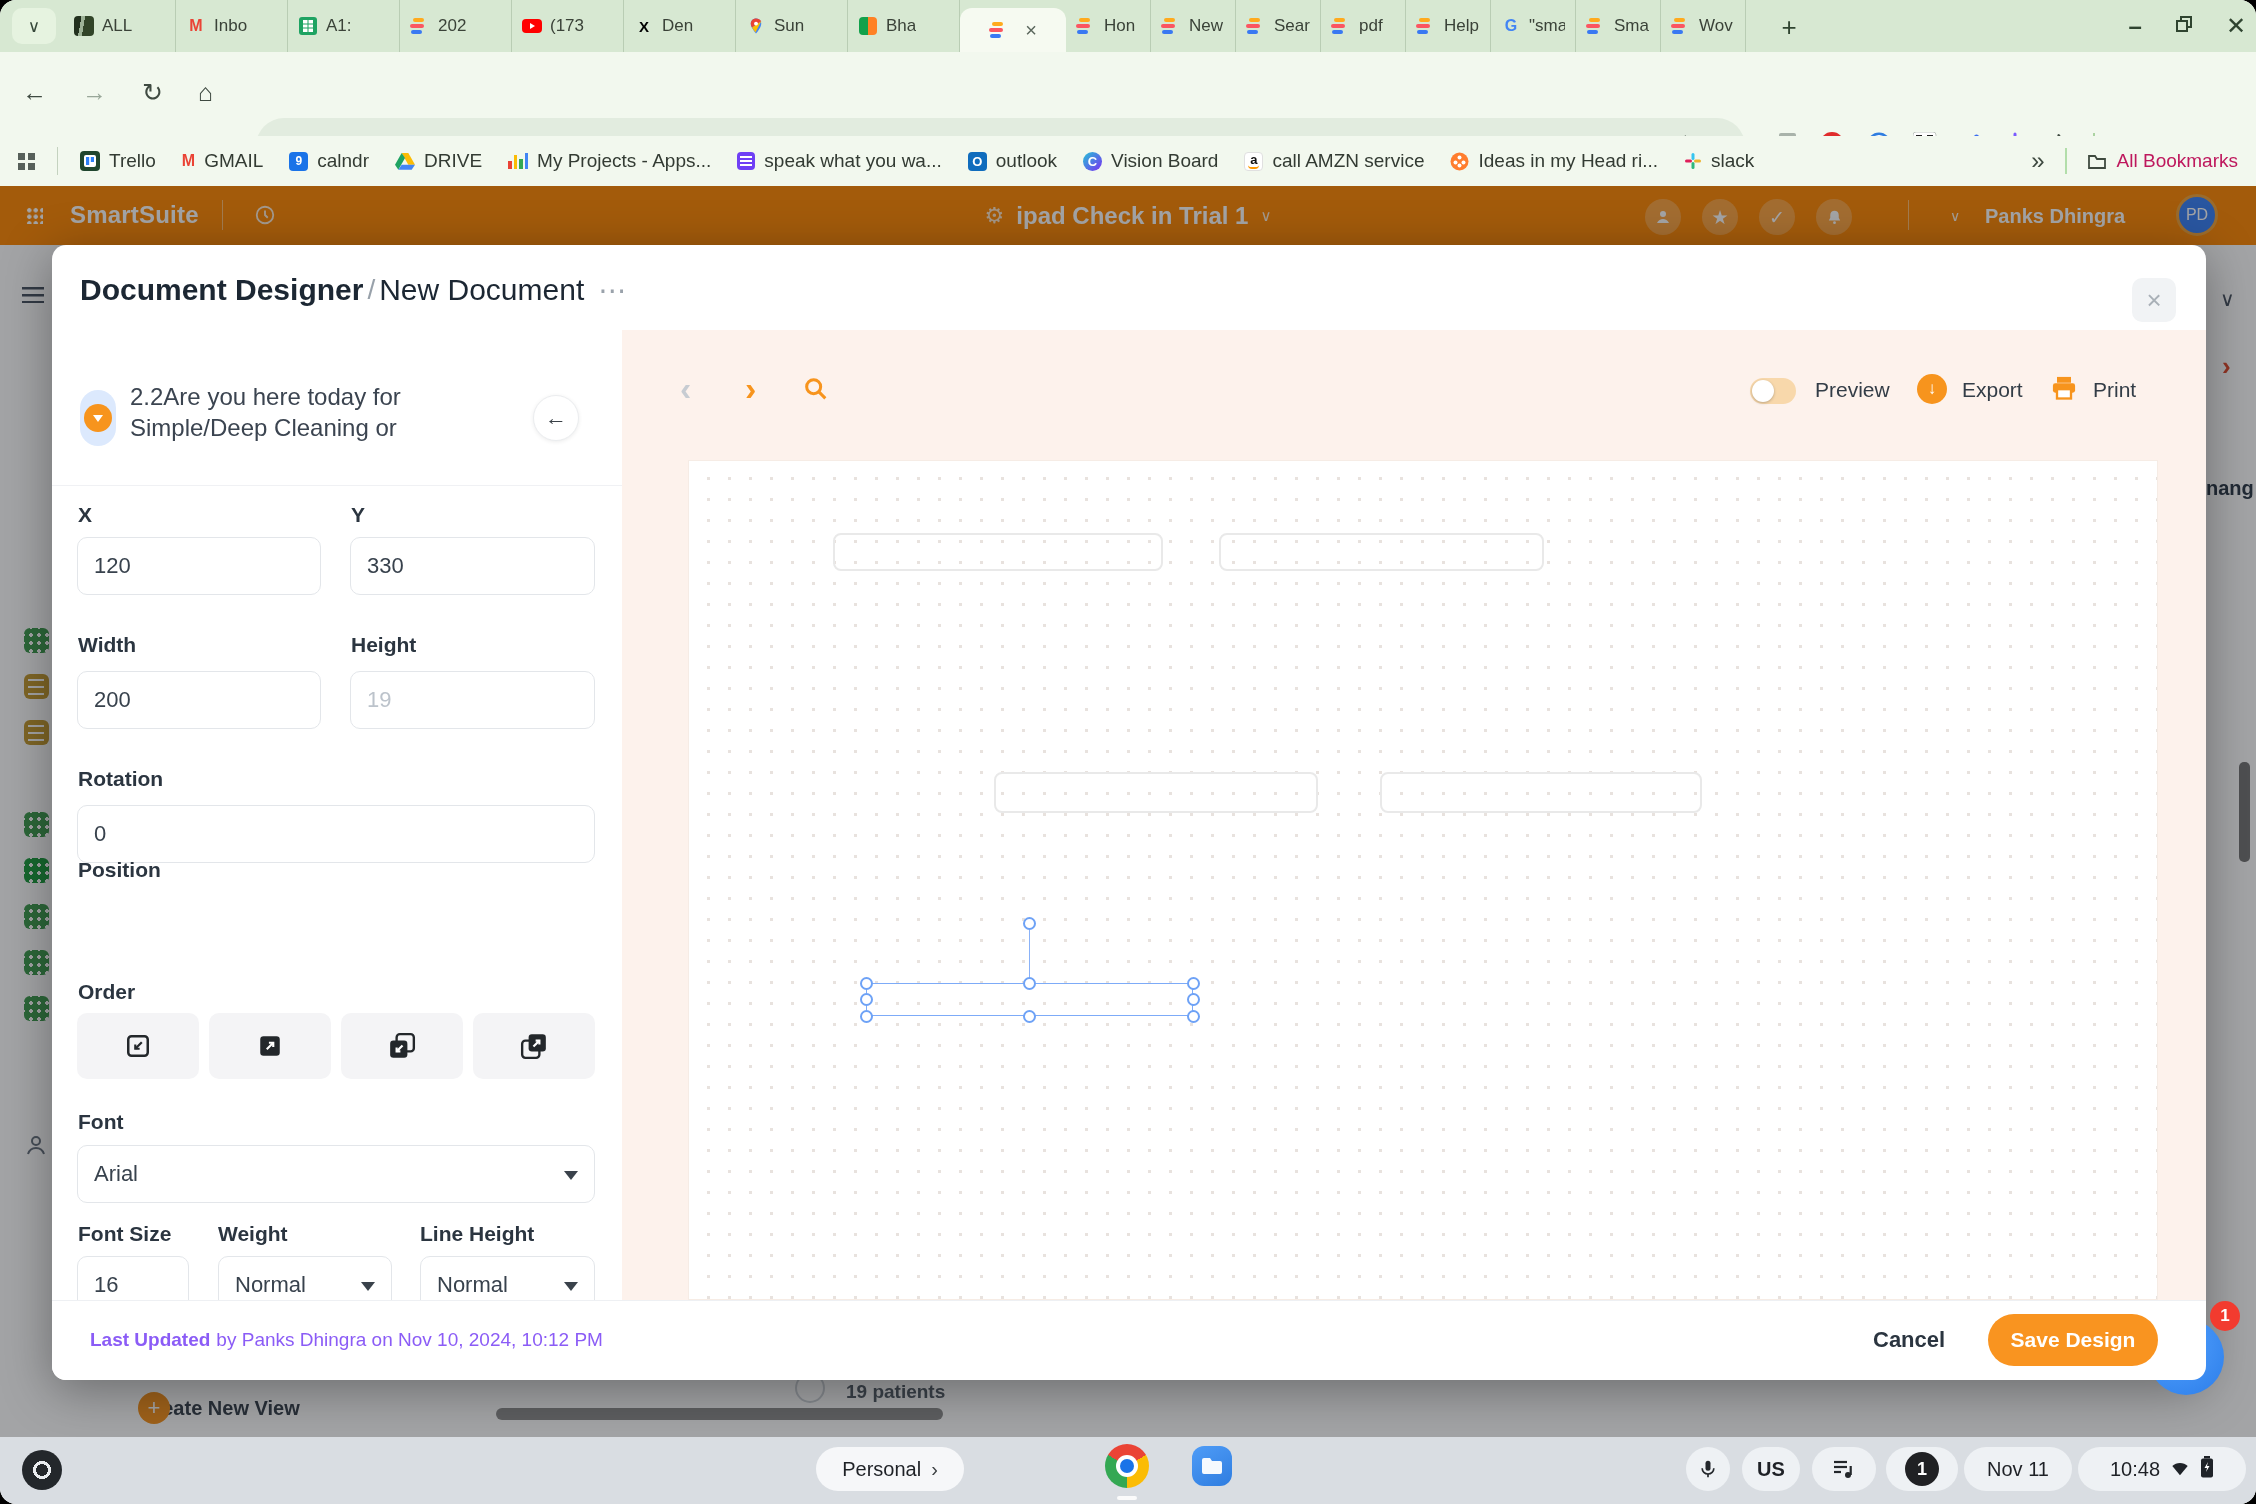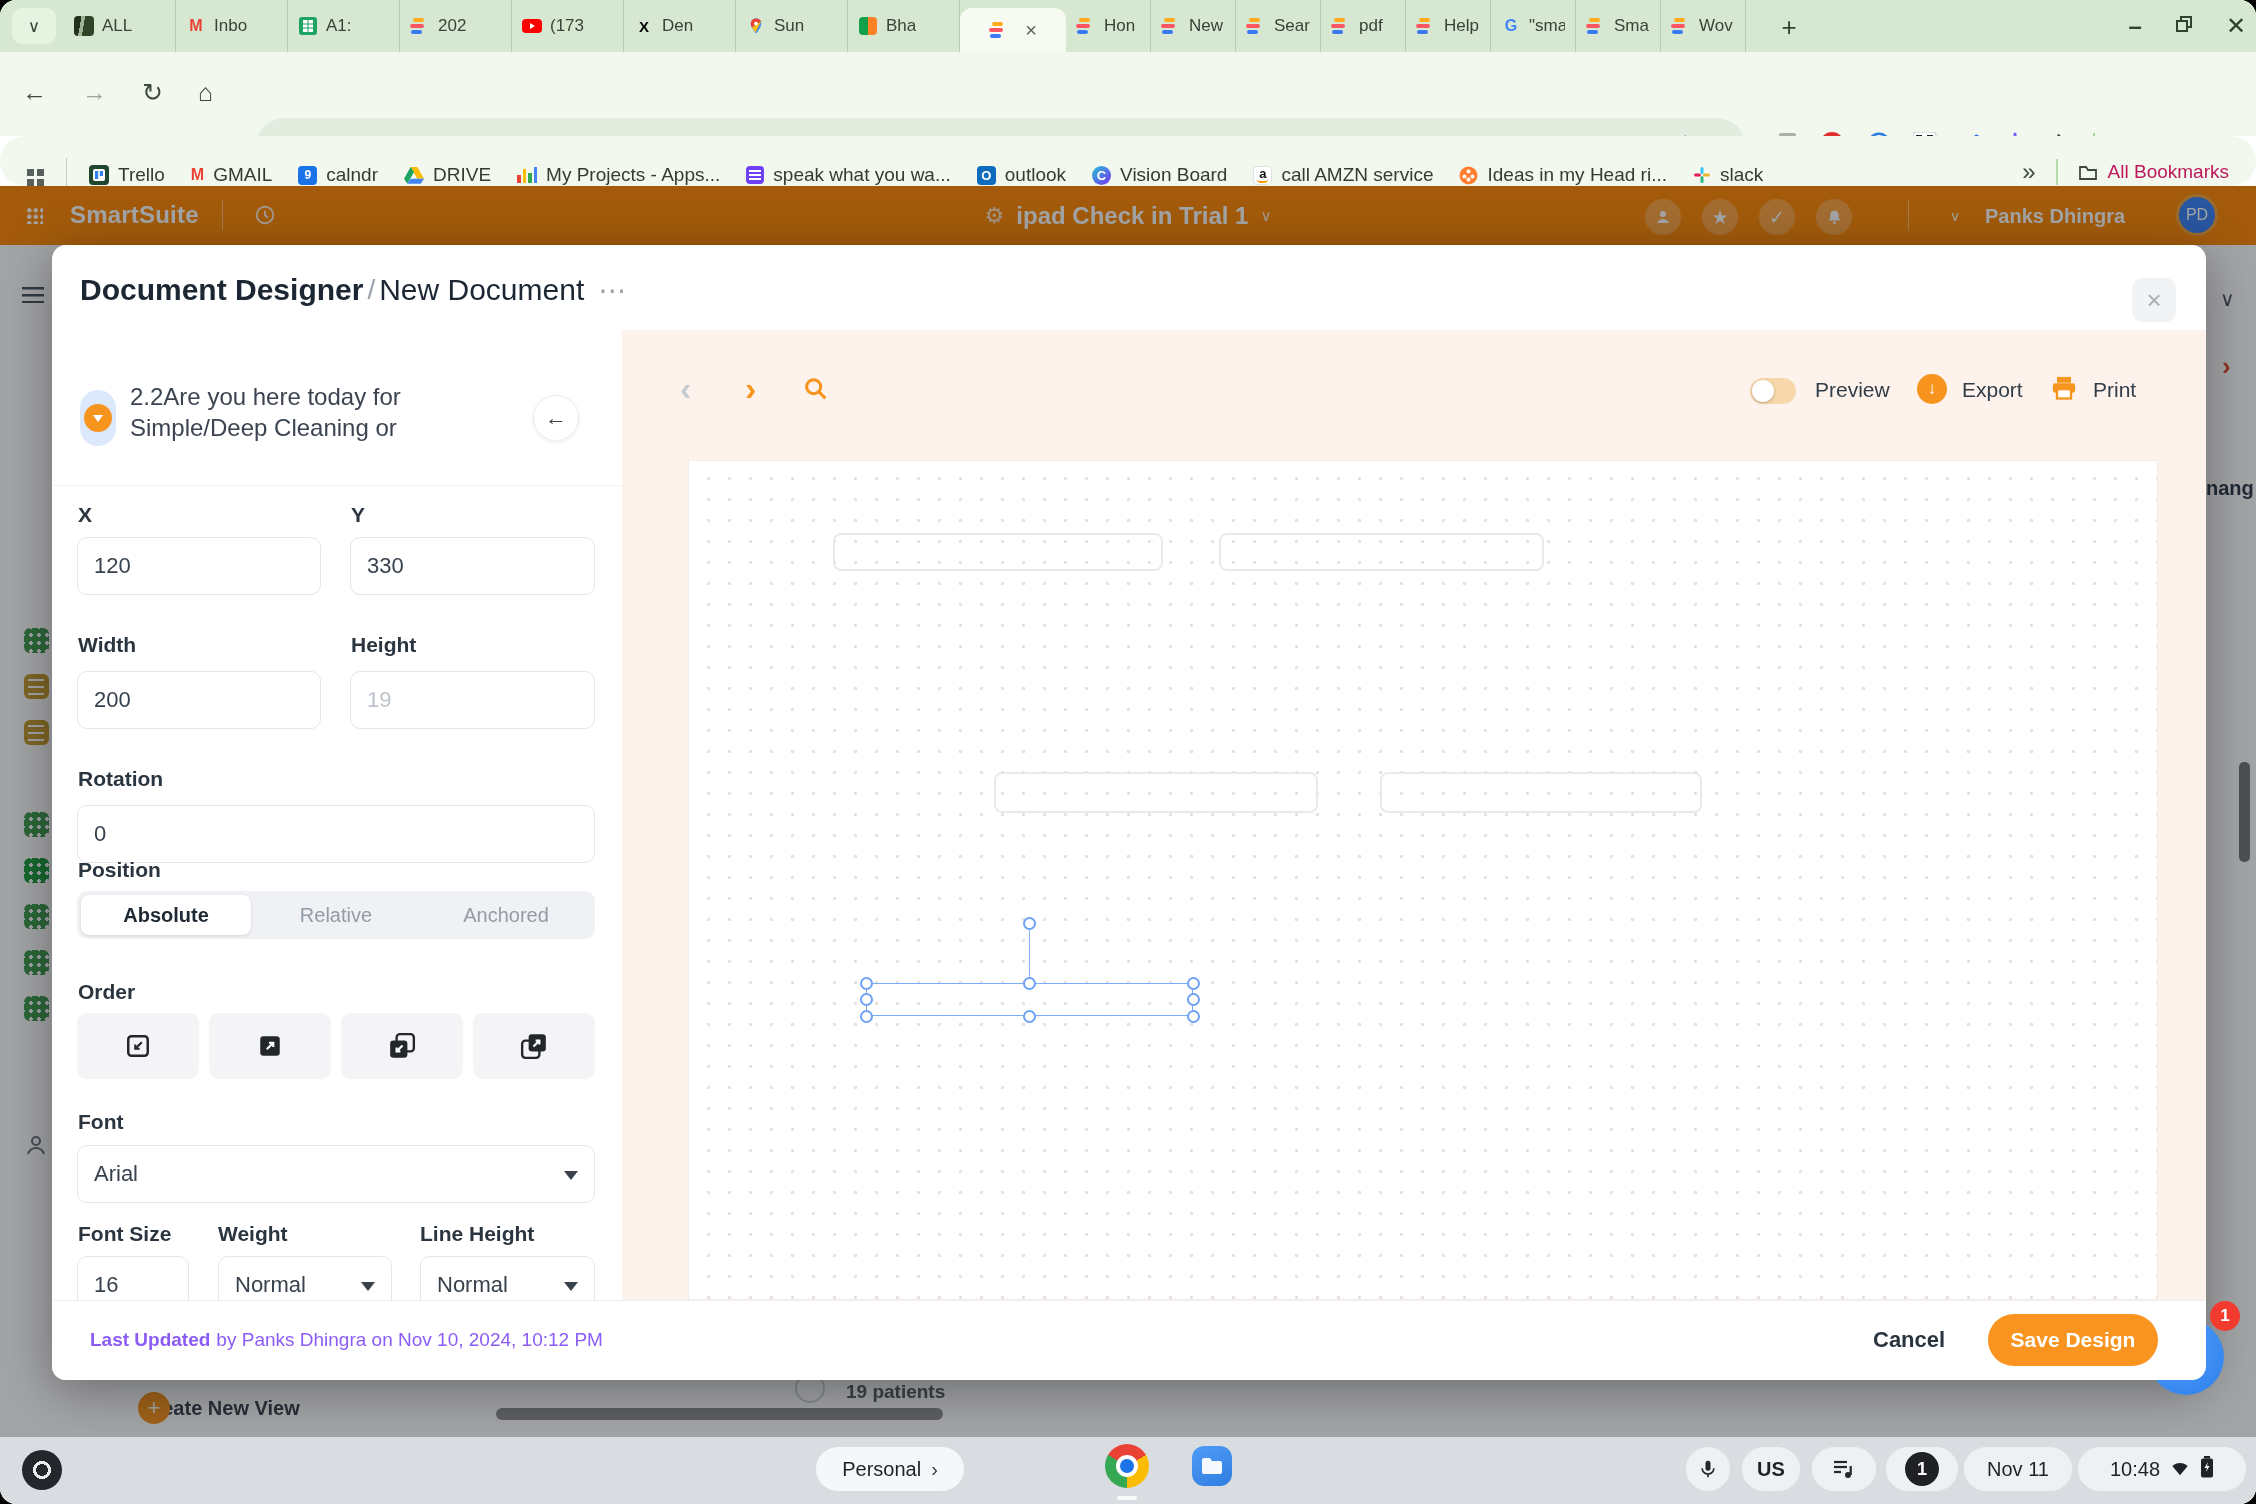--- a/index.html
+++ b/index.html
@@ -35,21 +35,21 @@
   .toolbar{position:absolute;left:0;top:52px;width:2256px;height:84px;background:#f2f8ee;}
   .nav-ic{position:absolute;top:26px;font-size:25px;color:#3f4a41;}
   .omnibox{position:absolute;left:256px;top:66px;width:1489px;height:56px;border-radius:28px;background:#e2ecdf;
     display:flex;align-items:center;gap:14px;padding:0 18px 0 20px;}
   .url{flex:1;font-size:20px;color:#1f2a22;white-space:nowrap;overflow:hidden;}
   .ext-row{position:absolute;left:1778px;top:52px;height:84px;display:flex;align-items:center;gap:21px;}
   .vsep-green{width:2px;height:26px;background:#abd3a1;}
   .dots-menu{font-size:22px;color:#3f4a41;letter-spacing:1px;}
 
   
-  .bookmarks{position:absolute;left:0;top:136px;width:2256px;height:50px;background:#f2f8ee;display:flex;align-items:flex-end;padding:0 27px;gap:22px;border-radius:25px;}
+  .bookmarks{position:absolute;left:0;top:136px;width:2256px;height:50px;background:#f2f8ee;display:flex;align-items:center;padding:0 18px;gap:22px;}
   .bm-grid{width:17px;height:17px;background:
      linear-gradient(#57605a,#57605a) left top/7px 7px no-repeat,
      linear-gradient(#57605a,#57605a) right top/7px 7px no-repeat,
      linear-gradient(#57605a,#57605a) left bottom/7px 7px no-repeat,
      linear-gradient(#57605a,#57605a) right bottom/7px 7px no-repeat;}
   .bm-sep{width:1px;height:28px;background:#c4d2bf;}
   #bmItems{display:flex;align-items:center;gap:26px;}
   .bm{display:flex;align-items:center;gap:9px;font-size:19px;color:#333b33;white-space:nowrap;}
   .bm-right{margin-left:auto;display:flex;align-items:center;gap:20px;}
   .bm-ovf{font-size:24px;color:#3f4a41;}
@@ -592,25 +592,20 @@
 
     <span class="f-label" style="left:26px;top:388px;">Width</span>
     <span class="f-label" style="left:299px;top:388px;">Height</span>
     <input class="f-input" style="left: 25px; top: 426px; width: 244px;" value="200">
     <input class="f-input" style="left: 298px; top: 426px; width: 245px;" placeholder="19">
 
     <span class="f-label" style="left:26px;top:522px;">Rotation</span>
     <input class="f-input" style="left: 25px; top: 560px; width: 518px;" value="0">
 
     <span class="f-label" style="left:26px;top:613px;">Position</span>
-    <div class="seg">
-      <span class="opt on">Absolute</span>
-      <span class="opt">Relative</span>
-      <span class="opt">Anchored</span>
-    </div>
 
     <span class="f-label" style="left:26px;top:735px;">Order</span>
     <div class="order-row">
       <span class="ord">
           <svg width="26" height="26" viewBox="0 0 24 24">
             <rect x="3" y="3" width="18" height="18" rx="3" fill="none" stroke="#23272b" stroke-width="2.3"></rect>
             <line x1="15.5" y1="8.5" x2="9.5" y2="14.5" stroke="#23272b" stroke-width="2"></line>
             <polyline points="9.5,10.5 9.5,14.5 13.5,14.5" fill="none" stroke="#23272b" stroke-width="2"></polyline>
           </svg>
         </span>

